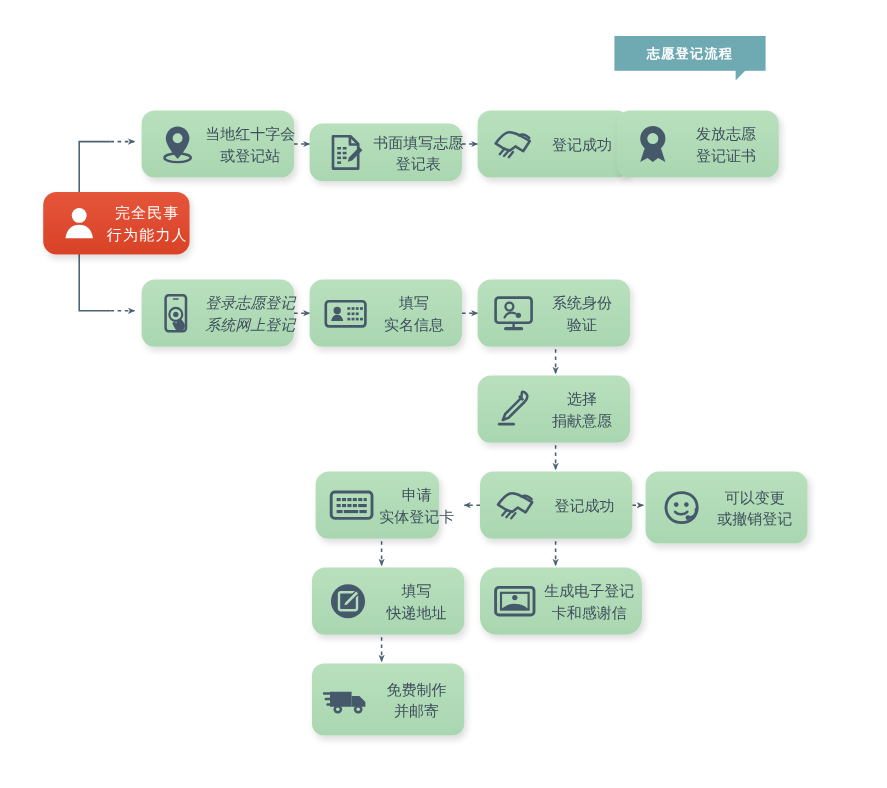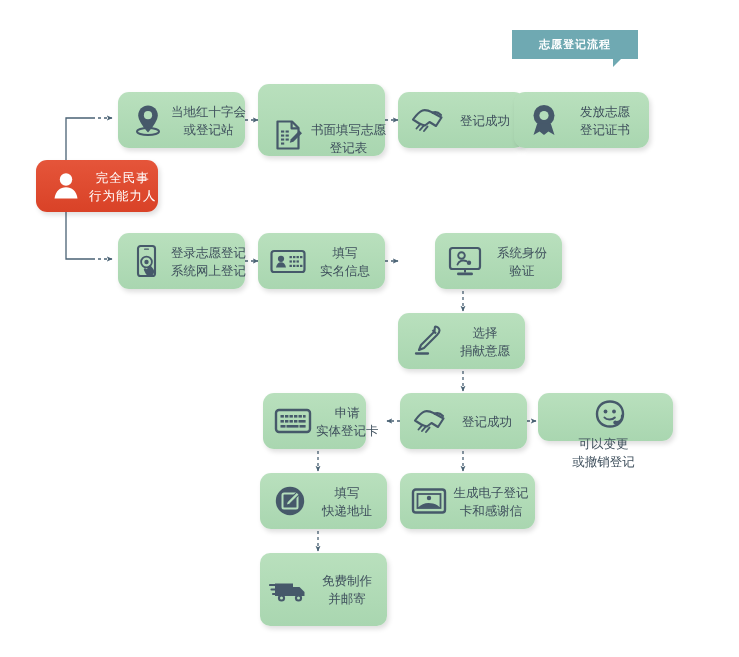--- a/index.html
+++ b/index.html
@@ -138,21 +138,21 @@
         <circle cx="18" cy="13.2" r="4.1" fill="#b4debb"></circle>
         <ellipse cx="18" cy="29.5" rx="11" ry="3.6" fill="none" stroke="#46596a" stroke-width="2"></ellipse>
       </svg>
     </span>
     <span class="lbl">
       <span class="l1">当地红十字会</span>
       <span class="l2">或登记站</span>
     </span>
   </div>
 
-  <div class="node green" style="left:258px;top:84px;width:127px;height:72px;align-items:flex-end;">
+  <div class="node green" style="left:258px;top:103px;width:127px;height:48px;">
     <span class="ic">
       <svg width="36" height="36" viewBox="0 0 36 36">
         <path d="M7.5 4.5 H22 L28.5 11 V31.5 H7.5 Z" fill="none" stroke="#46596a" stroke-width="2.2" stroke-linejoin="round"></path>
         <path d="M21.6 4.8 V11.4 H28.2" fill="none" stroke="#46596a" stroke-width="2.2" stroke-linejoin="round"></path>
         <g fill="#46596a">
           <rect x="11" y="13.5" width="3.2" height="2.1"></rect>
             <rect x="15.6" y="13.5" width="3.2" height="2.1"></rect>
           <rect x="11" y="17.5" width="3.2" height="2.1"></rect>
             <rect x="15.6" y="17.5" width="3.2" height="2.1"></rect>
           <rect x="11" y="21.5" width="3.2" height="2.1"></rect>
@@ -188,21 +188,21 @@
         <circle cx="18" cy="13.5" r="4.6" fill="#b4debb"></circle>
         <path d="M11.2 21.5 L7.5 33 L13.6 29.6 L18 33 L22.4 29.6 L28.5 33 L24.8 21.5 Z" fill="#46596a"></path>
       </svg>
     </span>
     <span class="lbl">
       <span class="l1">发放志愿</span>
       <span class="l2">登记证书</span>
     </span>
   </div>
 
-  <div class="node green" style="left:118px;top:233px;width:127px;height:56px;">
+  <div class="node green" style="left:118px;top:233px;width:127px;height:56px;font-style:italic;">
     <span class="ic">
       <svg width="36" height="36" viewBox="0 0 36 36">
         <rect x="8" y="3" width="17" height="30" rx="2.6" fill="none" stroke="#46596a" stroke-width="2.1"></rect>
         <rect x="14" y="5.6" width="5" height="1.2" rx="0.6" fill="#46596a"></rect>
         <circle cx="16.5" cy="19" r="5.4" fill="none" stroke="#46596a" stroke-width="1.8"></circle>
         <circle cx="16.5" cy="19" r="2.2" fill="#46596a"></circle>
         <path d="M20 22 C20 22 22.5 24.5 23.6 26.4 C24.6 28.2 24.2 31.5 21.6 32.6 C19 33.7 16.6 32.4 15.6 30.4 L14 27.2 C13.4 26 14.4 24.8 15.6 25.4 L17 26.2 L18.2 23.2 Z" fill="#46596a"></path>
       </svg>
     </span>
     <span class="lbl">
@@ -231,21 +231,21 @@
             <rect x="32" y="21.8" width="2.4" height="2.2"></rect>
         </g>
       </svg>
     </span>
     <span class="lbl">
       <span class="l1">填写</span>
       <span class="l2">实名信息</span>
     </span>
   </div>
 
-  <div class="node green" style="left:398px;top:233px;width:127px;height:56px;margin-left:37px;">
+  <div class="node green" style="left:398px;top:233px;width:127px;height:56px;">
     <span class="ic">
       <svg width="38" height="36" viewBox="0 0 38 36">
         <rect x="4" y="5" width="30" height="21" rx="2.6" fill="none" stroke="#46596a" stroke-width="2.2"></rect>
         <rect x="11" y="29.5" width="16" height="2.8" rx="1.4" fill="#46596a"></rect>
         <path d="M19 26 V29.5" stroke="#46596a" stroke-width="2"></path>
         <circle cx="15.5" cy="12.5" r="3.3" fill="none" stroke="#46596a" stroke-width="1.9"></circle>
         <path d="M11.5 21.5 C12.8 18 16.5 16.6 20.5 18.2" fill="none" stroke="#46596a" stroke-width="1.9" stroke-linecap="round"></path>
         <circle cx="23" cy="19.8" r="2.2" fill="#46596a"></circle>
       </svg>
     </span>
@@ -303,21 +303,21 @@
         <path d="M5 17.5 C5 17.5 10.5 10 14.5 8.5 C18 7.2 21.5 9 24.5 10.5 L33.5 15.5 L28 24 L21.5 20 L17 23.5 L12 22 Z" fill="none" stroke="#46596a" stroke-width="2.1" stroke-linejoin="round"></path>
         <path d="M12.5 21.8 L8.5 26.5 M16 23.4 L12 28 M19.5 24.6 L16 29" stroke="#46596a" stroke-width="1.9" stroke-linecap="round"></path>
         <path d="M24.5 10.8 C27 9.6 30.5 10.5 33 13" fill="none" stroke="#46596a" stroke-width="2.1" stroke-linecap="round"></path>
       </svg>
     </span>
     <span class="lbl">
       <span class="l1">登记成功</span>
     </span>
   </div>
 
-  <div class="node green" style="left:538px;top:393px;width:135px;height:48px;flex-direction:column;">
+  <div class="node green" style="left:538px;top:393px;width:135px;height:60px;">
     <span class="ic">
       <svg width="38" height="34" viewBox="0 0 38 34">
         <path d="M6 17 C6 9.5 11.5 4.5 19 4.5 C26.5 4.5 32 9.5 32 17 C32 24.5 26.5 29.5 19 29.5 C11.5 29.5 6 24.5 6 17 Z" fill="none" stroke="#46596a" stroke-width="2.4"></path>
         <circle cx="14.5" cy="14.5" r="1.9" fill="#46596a"></circle>
         <circle cx="23" cy="14.5" r="1.9" fill="#46596a"></circle>
         <path d="M13.5 20.5 C15.5 23.2 21.5 23.2 23.8 20.5" fill="none" stroke="#46596a" stroke-width="2.1" stroke-linecap="round"></path>
         <path d="M31 18.5 C31.5 22.5 29 25 26 25.2" fill="none" stroke="#46596a" stroke-width="2.2" stroke-linecap="round"></path>
         <circle cx="24.3" cy="25.4" r="2" fill="#46596a"></circle>
       </svg>
     </span>
@@ -334,36 +334,36 @@
         <rect x="10.5" y="10.5" width="15" height="15" rx="1.6" fill="none" stroke="#b4debb" stroke-width="2"></rect>
         <path d="M24.8 9.2 L27.2 11.6 L17.6 21.2 L14.2 22.2 L15.2 18.8 Z" fill="#b4debb" stroke="#46596a" stroke-width="1.1"></path>
       </svg>
     </span>
     <span class="lbl">
       <span class="l1">填写</span>
       <span class="l2">快递地址</span>
     </span>
   </div>
 
-  <div class="node green" style="left:400px;top:473px;width:135px;height:56px;">
+  <div class="node green" style="left:400px;top:473px;width:135px;height:56px;border-radius:14px;">
     <span class="ic">
       <svg width="40" height="32" viewBox="0 0 40 32">
         <rect x="3" y="4.5" width="32" height="23" rx="2.8" fill="none" stroke="#46596a" stroke-width="2.4"></rect>
         <rect x="7.5" y="9" width="23" height="14" fill="none" stroke="#46596a" stroke-width="1.8"></rect>
         <circle cx="19" cy="13" r="2.2" fill="#46596a"></circle>
         <path d="M7.7 22.8 C12 18.5 17 17.2 23 18.6 C26.5 19.4 28.6 21 30.3 22.8 Z" fill="#46596a"></path>
       </svg>
     </span>
     <span class="lbl">
       <span class="l1">生成电子登记</span>
       <span class="l2">卡和感谢信</span>
     </span>
   </div>
 
-  <div class="node green" style="left:260px;top:553px;width:127px;height:73px;border-radius:10px;">
+  <div class="node green" style="left:260px;top:553px;width:127px;height:60px;border-radius:10px;">
     <span class="ic">
       <svg width="42" height="32" viewBox="0 0 42 32">
         <path d="M6 9.5 H24 V22 H6 Z" fill="#46596a"></path>
         <path d="M24 13 H30.5 L35.5 18 V22 H24 Z" fill="#46596a"></path>
         <circle cx="12.5" cy="24" r="3.6" fill="#46596a"></circle>
         <circle cx="12.5" cy="24" r="1.5" fill="#b4debb"></circle>
         <circle cx="29.5" cy="24" r="3.6" fill="#46596a"></circle>
         <circle cx="29.5" cy="24" r="1.5" fill="#b4debb"></circle>
         <g stroke="#46596a" stroke-width="2.1" stroke-linecap="round">
           <path d="M1 11 H8"></path>

